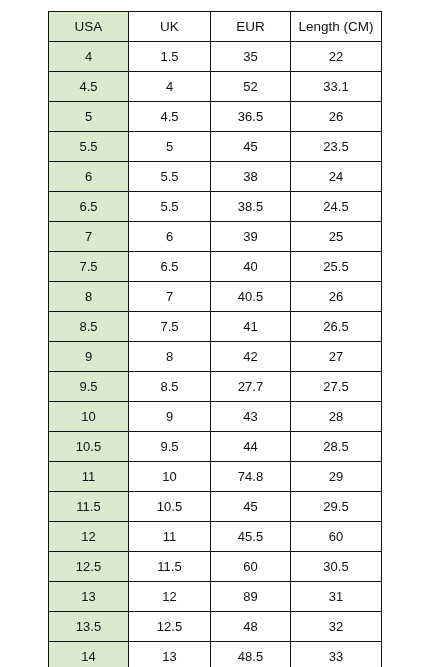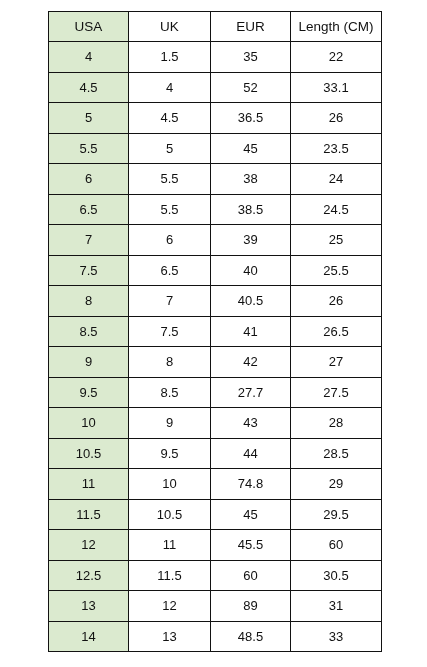--- a/index.html
+++ b/index.html
@@ -189,20 +189,26 @@
           <td class="col-rest">60</td>
           <td class="col-rest">30.5</td>
         </tr>
         <tr>
           <td class="col-first">13</td>
           <td class="col-rest">12</td>
           <td class="col-rest">89</td>
           <td class="col-rest">31</td>
         </tr>
         <tr>
+          <td class="col-first">13.5</td>
+          <td class="col-rest">12.5</td>
+          <td class="col-rest">48</td>
+          <td class="col-rest">32</td>
+        </tr>
+        <tr>
           <td class="col-first">14</td>
           <td class="col-rest">13</td>
           <td class="col-rest">48.5</td>
           <td class="col-rest">33</td>
         </tr>
       </tbody>
   </table>
 </div>
 
 </body></html>

